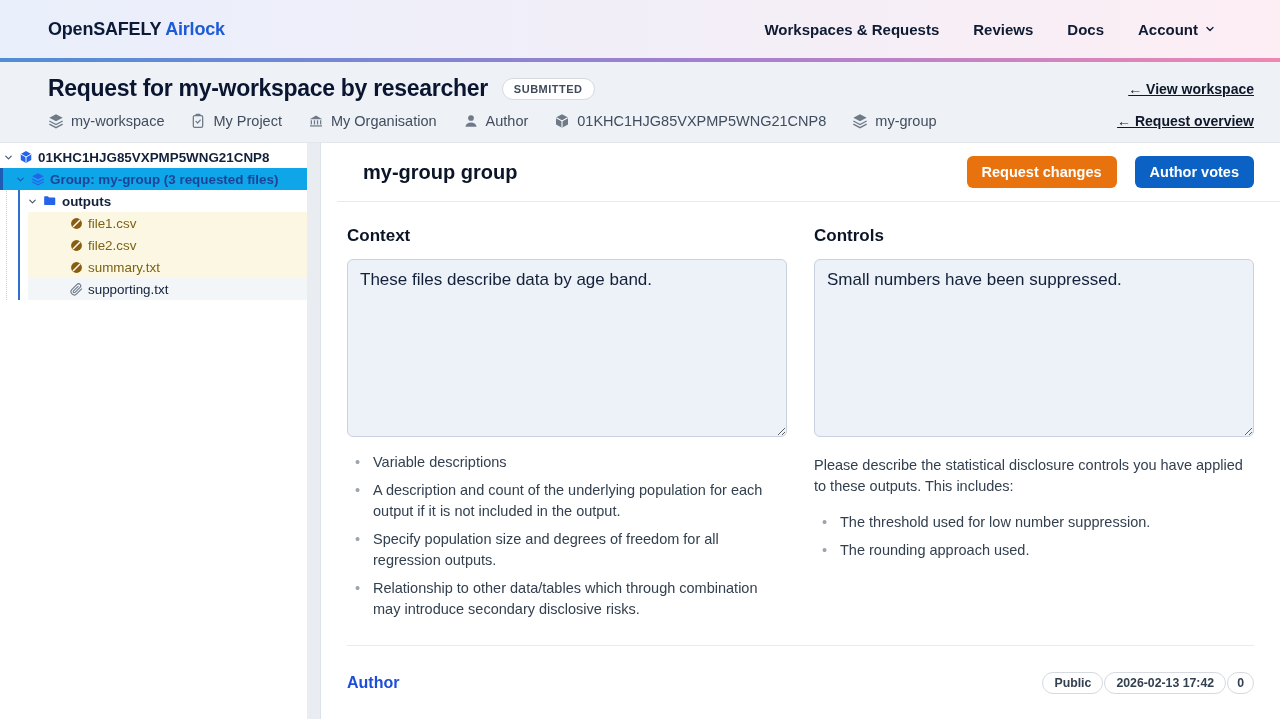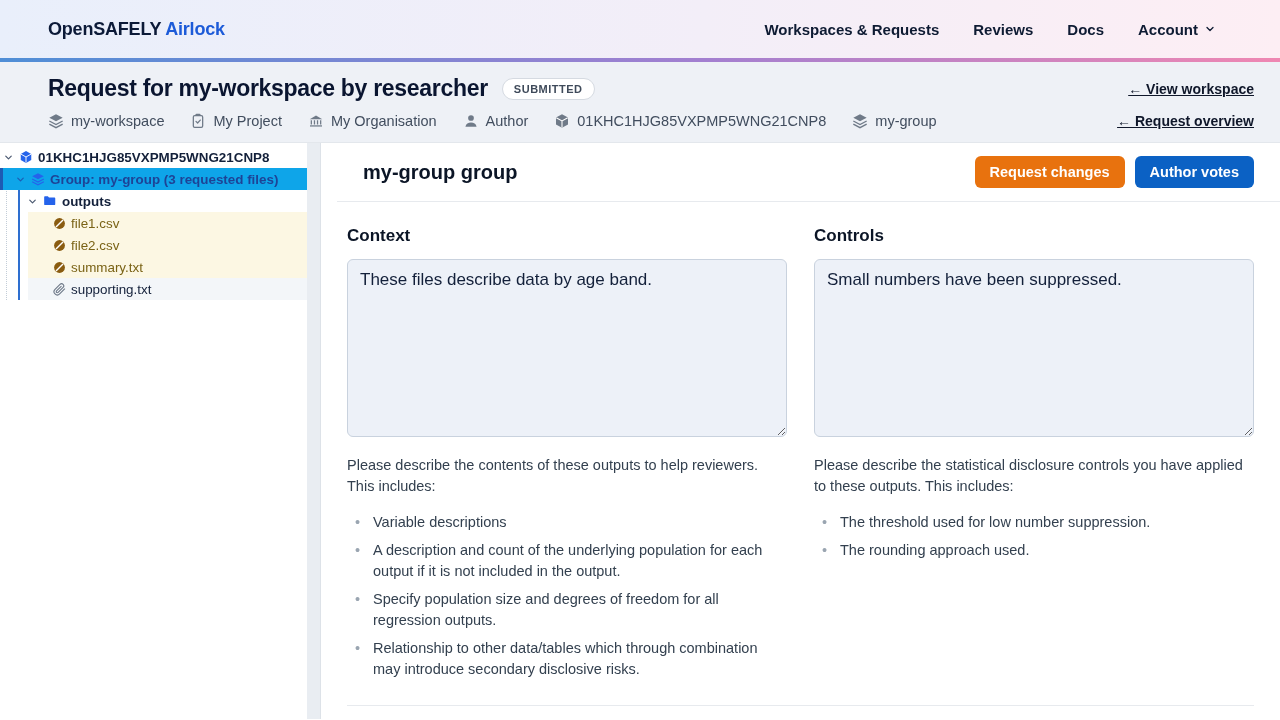--- a/index.html
+++ b/index.html
@@ -40,38 +40,38 @@
 
   
   .tree { position:relative; padding-top:3px; font-size:13.4px; }
   .tree-row { height:22px; display:flex; align-items:center; gap:5px; cursor:pointer;
     white-space:nowrap; position:relative; color:#13203a; }
   .tree-row .chev { color:#4a5870; display:flex; flex:none; }
   .tree-row .ic { display:flex; flex:none; }
   .d0 { padding-left:3px;  font-weight:600; }
   .d1 { padding-left:15px; font-weight:700; }
   .d2 { padding-left:27px; font-weight:600; }
-  .d3 { padding-left:53px; }
+  .d3 { padding-left:70px; }
   .row-selected { background:#0ea5e9; box-shadow:inset 3px 0 0 #1d5bb4; color:#1e4396; }
   .row-selected .chev { color:#1d5bb4; }
   .row-requested { background:linear-gradient(to right, transparent 28px, #fcf7e3 28px); color:#7a6316; }
   .row-requested .ic { color:#8a5c10; }
   .row-supporting { background:linear-gradient(to right, transparent 28px, #f3f6f9 28px); color:#13203a; }
   .row-supporting .ic { color:#6b7686; }
   .guide { position:absolute; width:0; }
   .g1 { left:6px;  top:25px; height:132px; border-left:1px dotted #c3cdd8; }
   .g2 { left:18px; top:47px; height:110px; border-left:2px solid #2e6fd0; }
   .g3 { left:30px; top:69px; height:88px;  border-left:1px dotted #c3cdd8; }
   .ic-blue { color:#2563eb; }
 
   
   .main-header { display:flex; align-items:center; justify-content:space-between;
     padding:13px 26px; border-bottom:1px solid #e7eaee;margin-left:16px; }
   .group-title { font-size:20px; font-weight:700; color:#0b1526; }
-  .btns { display:flex; gap:10px; }
+  .btns { display:flex; gap:18px; }
   .btn { border:none; border-radius:6px; color:#fff; font-weight:600; font-size:14.5px;
     padding:8px 15px; cursor:pointer; font-family:inherit; }
   .btn-orange { background:#e8720e; }
   .btn-blue { background:#0b61c4; }
 
   .content { padding:16px 26px 0; }
   .cols { display:grid; grid-template-columns:1fr 1fr; gap:27px; }
   .col h3 { font-size:17px; font-weight:700; color:#0b1526; margin:8px 0 13px; }
   textarea.field { width:100%; height:178px; background:#edf1f8; border:1px solid #c9d2de;
     border-radius:6px; padding:10px 12px; font-family:"Liberation Sans",sans-serif;
@@ -314,21 +314,20 @@
         <button class="btn btn-orange">Request changes</button>
         <button class="btn btn-blue">Author votes</button>
       </span>
     </div>
 
     <div class="content">
       <div class="cols">
         <div class="col">
           <h3>Context</h3>
           <textarea class="field" style="">These files describe data by age band.</textarea>
-          <p class="help">Please describe the contents of these outputs to help reviewers. This includes:</p>
           <ul class="bullets">
             <li>Variable descriptions</li>
             <li>A description and count of the underlying population for each output if it is not included in the output.</li>
             <li>Specify population size and degrees of freedom for all regression outputs.</li>
             <li>Relationship to other data/tables which through combination may introduce secondary disclosive risks.</li>
           </ul>
         </div>
         <div class="col">
           <h3>Controls</h3>
           <textarea class="field" style="">Small numbers have been suppressed.</textarea>

